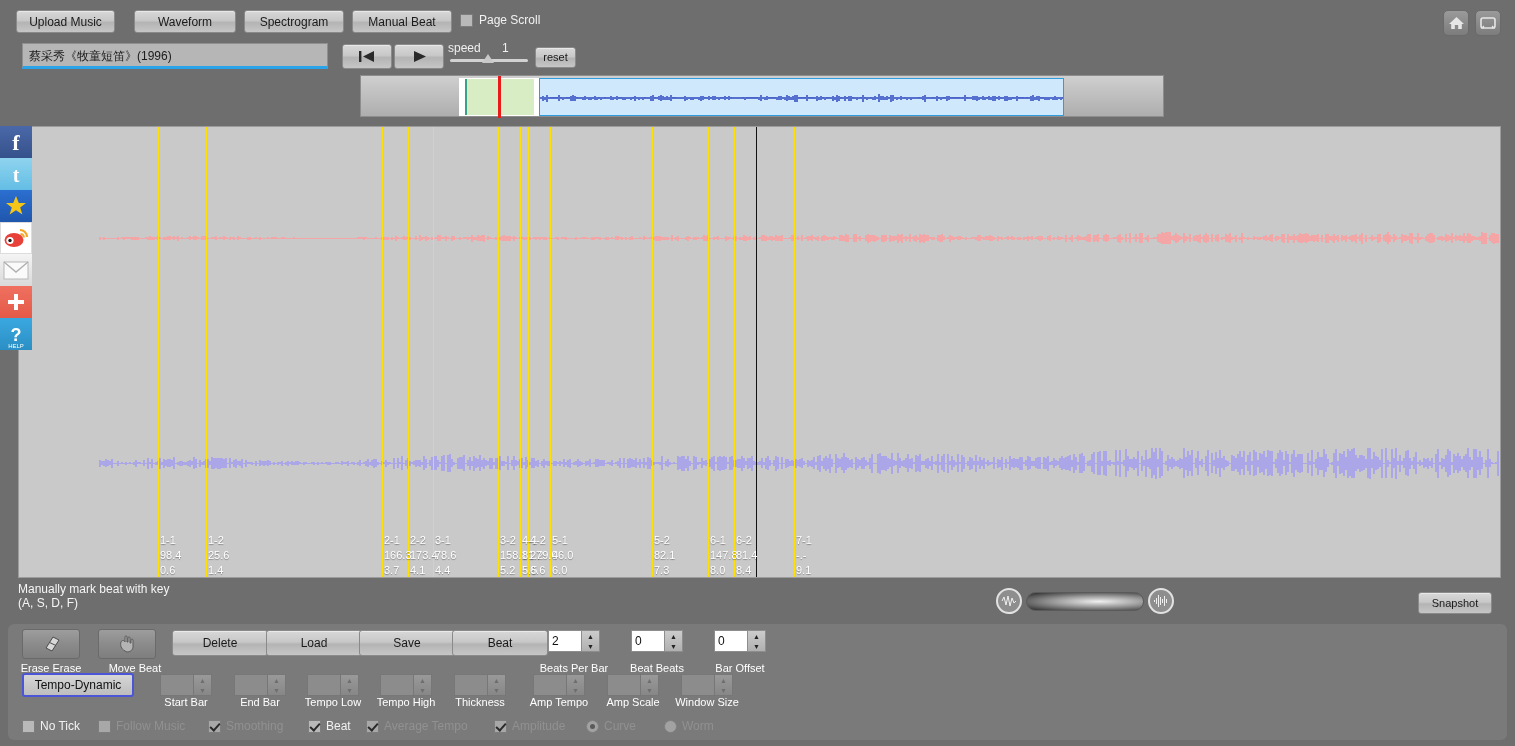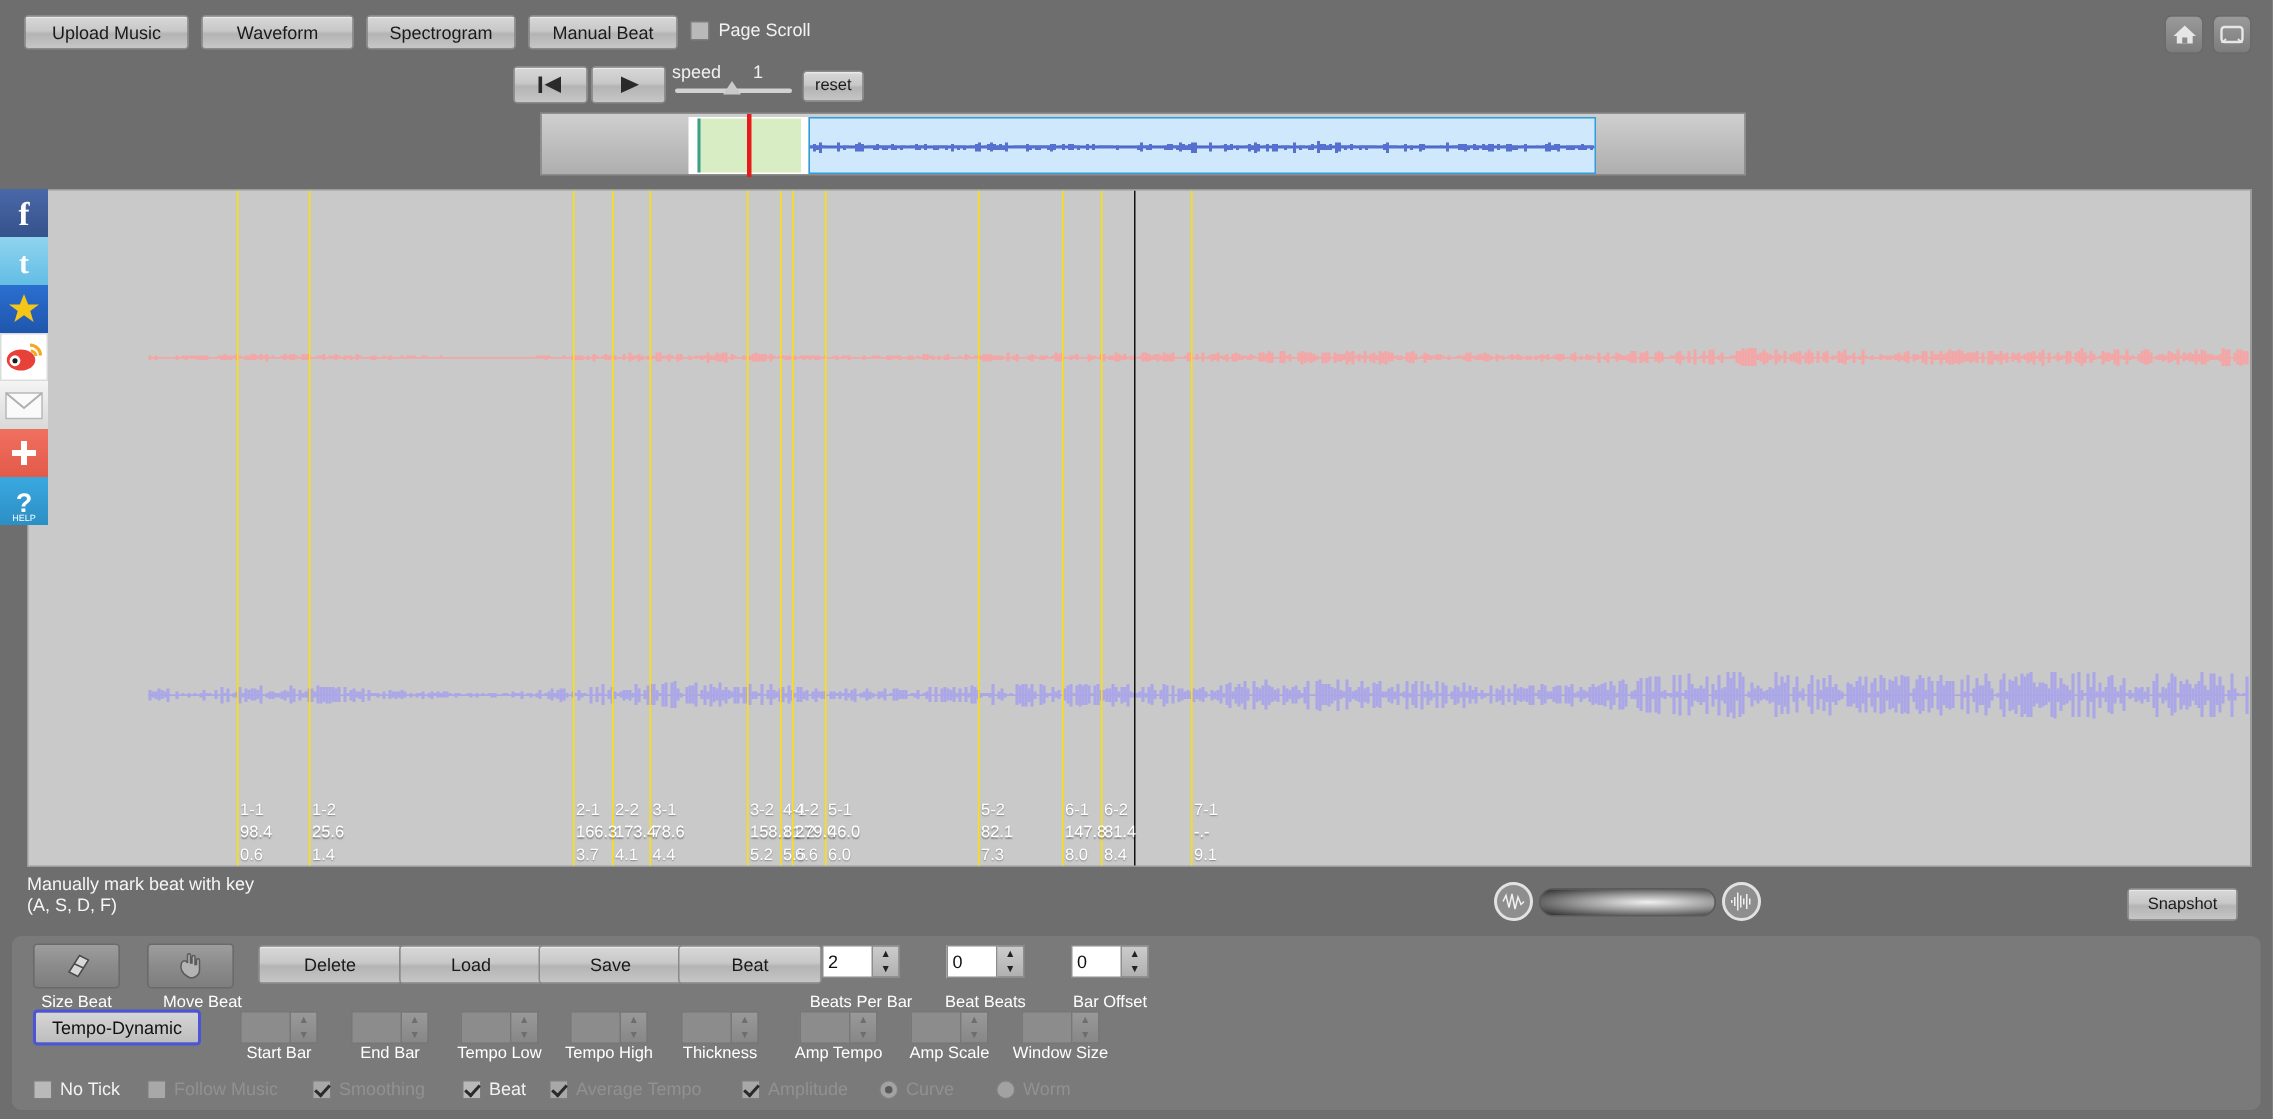--- a/index.html
+++ b/index.html
@@ -32,21 +32,21 @@
   }
 
   
   .topbar {
     position: absolute; left: 8px; top: 5px;
     width: 1499px; height: 66px;
     background: #6e6e6e;
     border-radius: 6px;
   }
   .tabbtn { position: absolute; top: 5px; height: 23px; }
-  #b-upload   { left: 8px;   width: 110px; }
+  #b-upload   { left: 8px;   width: 99px; }
   #b-waveform { left: 126px; width: 102px; }
   #b-spect    { left: 236px; width: 100px; }
   #b-manual   { left: 344px; width: 100px; }
 
   .pagescroll-wrap {
     position: absolute; left: 452px; top: 8px;
     display: flex; align-items: center; gap: 6px;
     font-size: 12px; color: #f2f2f2;
   }
   .cbox {
@@ -369,20 +369,21 @@
     <div class="btn tabbtn" id="b-upload">Upload Music</div>
     <div class="btn tabbtn" id="b-waveform">Waveform</div>
     <div class="btn tabbtn" id="b-spect">Spectrogram</div>
     <div class="btn tabbtn" id="b-manual">Manual Beat</div>
 
     <div class="pagescroll-wrap">
       <span class="cbox"></span>
       <span>Page Scroll</span>
     </div>
 
+    <div class="titlefield">蔡采秀《牧童短笛》(1996)</div>
 
     <div class="btn transport" id="b-rewind">
       <svg width="20" height="13" viewBox="0 0 20 13">
         <rect x="2" y="1" width="2.4" height="11" fill="#2a2a2a"></rect>
         <polygon points="17,1 17,12 6,6.5" fill="#2a2a2a"></polygon>
       </svg>
     </div>
     <div class="btn transport" id="b-play">
       <svg width="17" height="13" viewBox="0 0 17 13">
         <polygon points="3,1 3,12 15,6.5" fill="#2a2a2a"></polygon>
@@ -2211,21 +2212,21 @@
   <div class="btn" id="b-snapshot">Snapshot</div>
 
   <div class="bottom">
 
     <div class="iconbigbtn" style="left:14px; top:5px; position:absolute;">
       <svg width="22" height="18" viewBox="0 0 22 18">
         <polygon points="6,13 13,2 19,5 12,16" fill="#d8d8d8" stroke="#4a4a4a" stroke-width="1"></polygon>
         <line x1="9.5" y1="7.5" x2="16" y2="10.5" stroke="#4a4a4a" stroke-width="1"></line>
       </svg>
     </div>
-    <div class="underlbl" style="left:4px; top:38px; width:78px;">Size Beat</div>
+    <div class="underlbl" style="left:4px; top:38px; width:78px;">Erase Erase</div>
 
     <div class="iconbigbtn" style="left:90px; top:5px; position:absolute;">
       <svg width="22" height="20" viewBox="0 0 22 20">
         <path d="M9 17 C5 15 4 11 5 8 C6 6 8 6 9 8 L9 3 C9 1.5 11 1.5 11 3 L11 8 L12 8 L12 4 C12 2.6 14 2.6 14 4 L14 9 L15 9 L15 6 C15 4.8 17 4.8 17 6 L17 13 C17 16 14 18 11 18 Z" fill="#b4b4b4" stroke="#5a5a5a" stroke-width="1"></path>
       </svg>
     </div>
     <div class="underlbl" style="left:80px; top:38px; width:94px;">Move Beat</div>
 
     <div class="btn bb bigbtn" style="left:164px; top:6px; width:96px;">Delete</div>
     <div class="btn bb bigbtn" style="left:258px; top:6px; width:96px;">Load</div>

